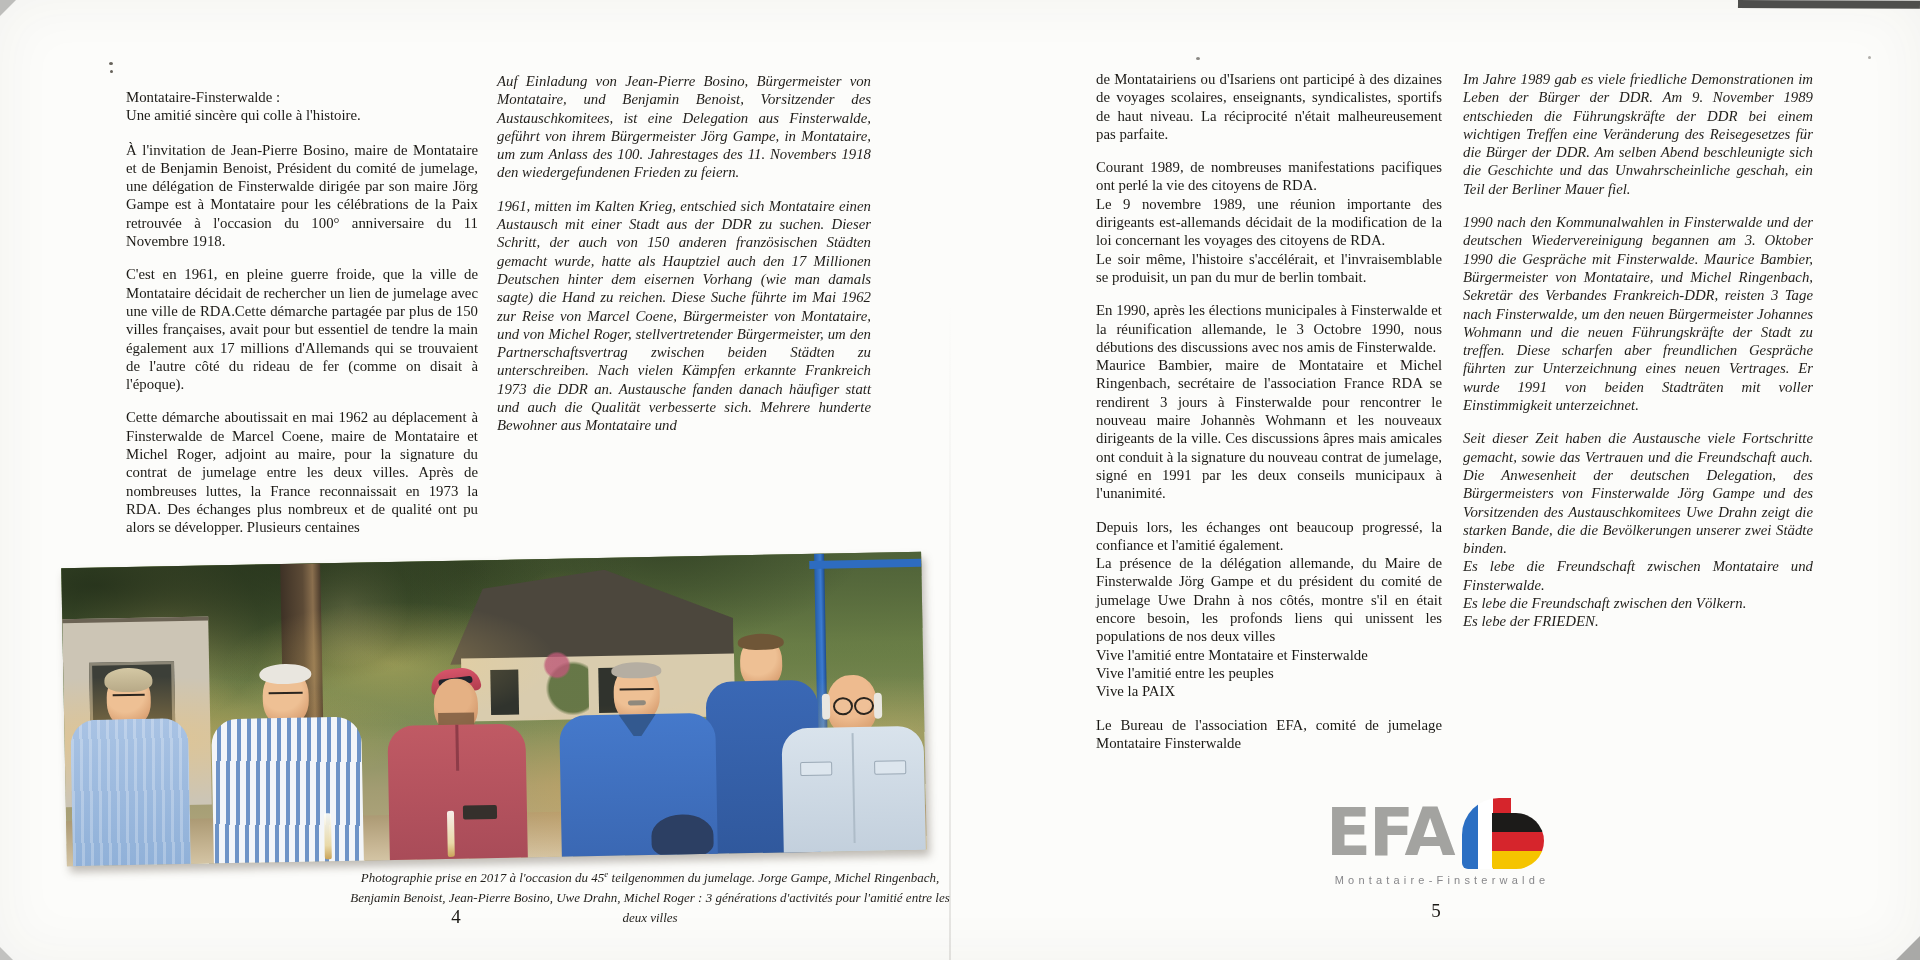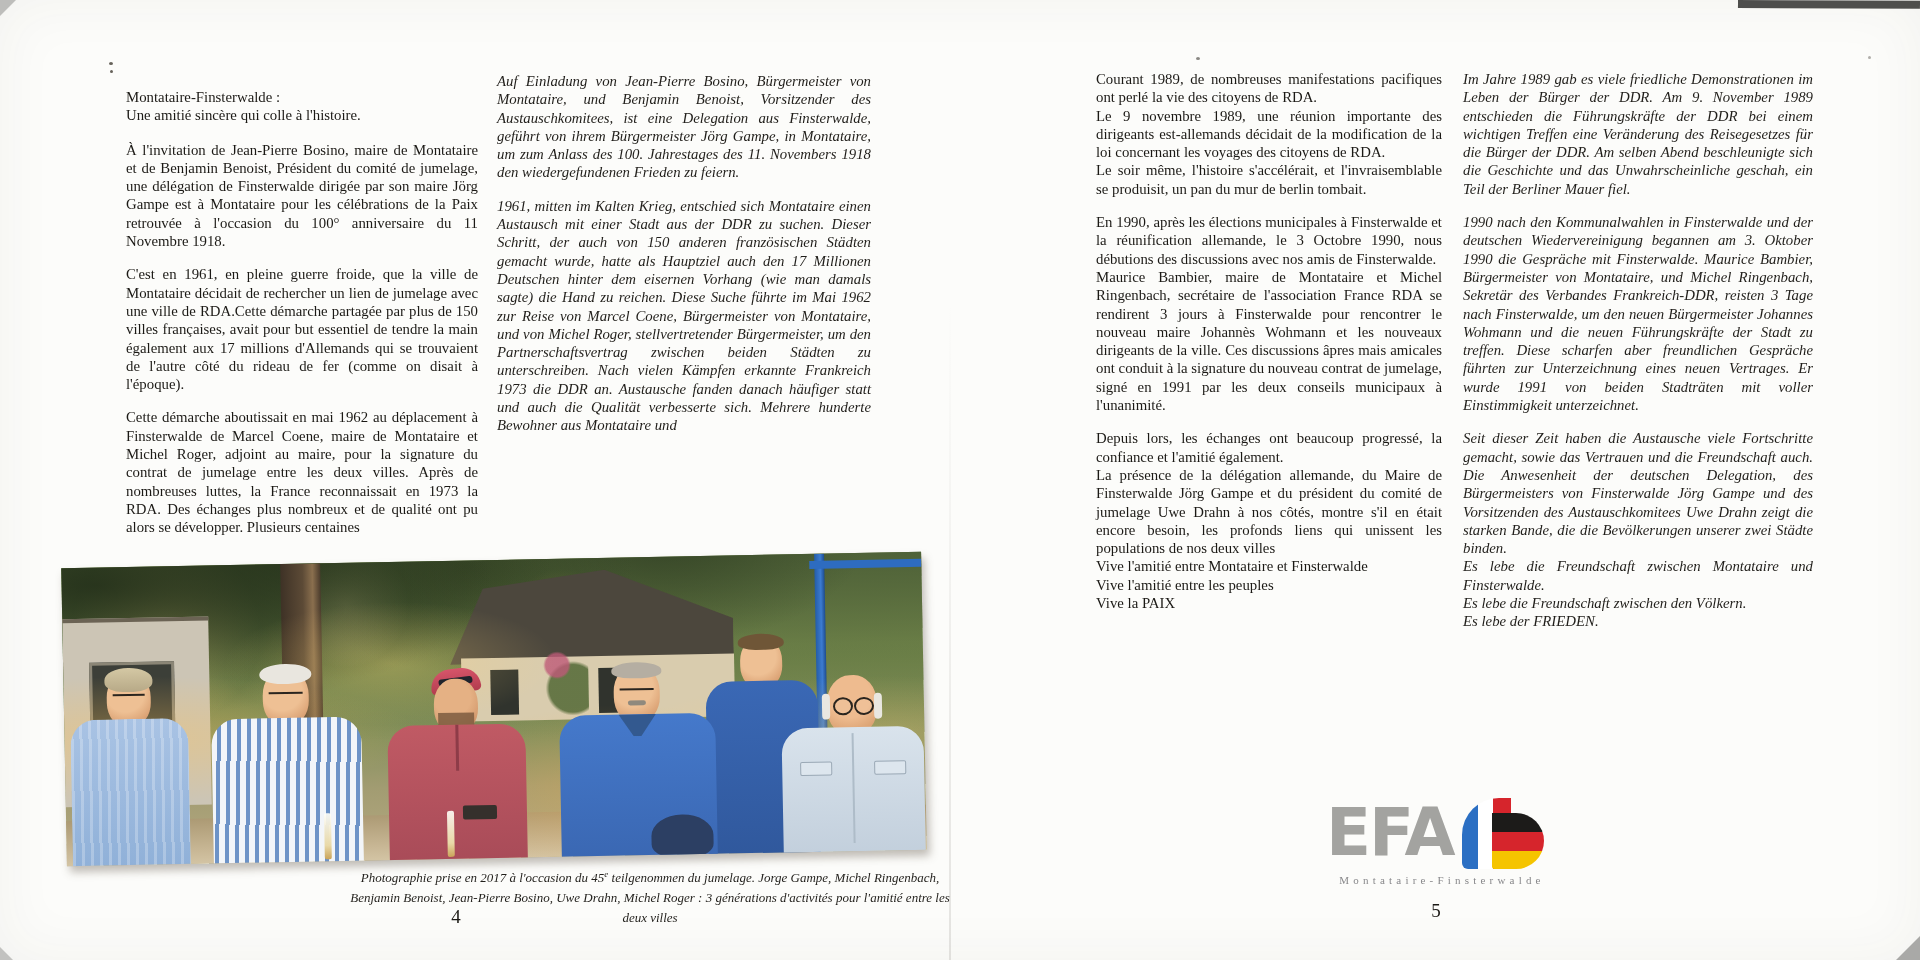--- a/index.html
+++ b/index.html
@@ -121,21 +121,21 @@
             letter-spacing:-2px;color:#a3a3a0;}
   #heart{position:relative;width:82px;height:72px;margin:2px 0 0 8px;}
   #heart .fr-lobe{position:absolute;left:0;top:0;width:49px;height:71px;
       background:linear-gradient(90deg,#2b6fc3 0 32%,#ffffff 32% 64%,#d6252c 64% 100%);
       border-radius:37px 0 0 6px;}
   #heart .hump{position:absolute;left:32px;top:0;width:17px;height:18px;background:#d6252c;
       border-radius:10px 10px 0 0;}
   #heart .de-lobe{position:absolute;left:30px;top:15px;width:52px;height:56px;
       background:linear-gradient(180deg,#1c1b19 0 34%,#d6252c 34% 67%,#f5c400 67% 100%);
       border-radius:0 30px 30px 3px;}
-  #logo-subtitle{margin-top:4px;text-align:center;font-family:Liberation Serif, serif;
+  #logo-subtitle{margin-top:4px;text-align:center;font-family:Liberation Sans, sans-serif;
       font-size:11px;letter-spacing:4.2px;color:#87878a;}
   
   .artifact{position:absolute;}
   #bar-tr{left:1738px;top:0;width:182px;height:8px;background:#4e4e4c;transform:rotate(.25deg);transform-origin:left top;}
   #corner-tl{left:0;top:0;width:0;height:0;border-top:16px solid #bdbdbb;border-right:16px solid transparent;}
   #corner-bl{left:0;bottom:0;width:0;height:0;border-bottom:13px solid #c2c2c0;border-right:13px solid transparent;}
   #corner-br{right:0;bottom:0;width:0;height:0;border-bottom:24px solid #a9a9a7;border-left:24px solid transparent;}
   .speck{position:absolute;background:#66625a;border-radius:50%;}
   #speck1a{left:109px;top:62px;width:4px;height:3px;}
   #speck1b{left:110px;top:70px;width:3px;height:3px;}
@@ -245,30 +245,32 @@
   </div>
 
   <div id="caption">
     <span>Photographie prise en 2017 à l'occasion du 45</span><sup>e</sup><span> teilgenommen du jumelage. Jorge Gampe, Michel Ringenbach,</span><br>
     <span>Benjamin Benoist, Jean-Pierre Bosino, Uwe Drahn, Michel Roger : 3 générations d'activités pour l'amitié entre les deux villes</span>
   </div>
   <div class="pagenum" id="pagenum-4">4</div>
 
   <div id="col-fr-right" class="col" lang="fr">
     <div>
+        <p>de Montatairiens ou d'Isariens ont participé à des dizaines de voyages scolaires, enseignants, syndicalistes, sportifs de haut niveau. La réciprocité n'était malheureusement pas parfaite.</p>
         <p>Courant 1989, de nombreuses manifestations pacifiques ont perlé la vie des citoyens de RDA.
 Le 9 novembre 1989, une réunion importante des dirigeants est-allemands décidait de la modification de la loi concernant les voyages des citoyens de RDA.
 Le soir même, l'histoire s'accélérait, et l'invraisemblable se produisit, un pan du mur de berlin tombait.</p>
         <p>En 1990, après les élections municipales à Finsterwalde et la réunification allemande, le 3 Octobre 1990, nous débutions des discussions avec nos amis de Finsterwalde.
 Maurice Bambier, maire de Montataire et Michel Ringenbach, secrétaire de l'association France RDA se rendirent 3 jours à Finsterwalde pour rencontrer le nouveau maire Johannès Wohmann et les nouveaux dirigeants de la ville. Ces discussions âpres mais amicales ont conduit à la signature du nouveau contrat de jumelage, signé en 1991 par les deux conseils municipaux à l'unanimité.</p>
         <p>Depuis lors, les échanges ont beaucoup progressé, la confiance et l'amitié également.
 La présence de la délégation allemande, du Maire de Finsterwalde Jörg Gampe et du président du comité de jumelage Uwe Drahn à nos côtés, montre s'il en était encore besoin, les profonds liens qui unissent les populations de nos deux villes
 Vive l'amitié entre Montataire et Finsterwalde
 Vive l'amitié entre les peuples
 Vive la PAIX</p>
+        <p>Le Bureau de l'association EFA, comité de jumelage Montataire Finsterwalde</p>
       </div>
   </div>
 
   <div id="col-de-right" class="col german" lang="de">
     <div>
         <p>Im Jahre 1989 gab es viele friedliche Demonstrationen im Leben der Bürger der DDR. Am 9. November 1989 entschieden die Führungskräfte der DDR bei einem wichtigen Treffen eine Veränderung des Reisegesetzes für die Bürger der DDR. Am selben Abend beschleunigte sich die Geschichte und das Unwahrscheinliche geschah, ein Teil der Berliner Mauer fiel.</p>
         <p>1990 nach den Kommunalwahlen in Finsterwalde und der deutschen Wiedervereinigung begannen am 3. Oktober 1990 die Gespräche mit Finsterwalde. Maurice Bambier, Bürgermeister von Montataire, und Michel Ringenbach, Sekretär des Verbandes Frankreich-DDR, reisten 3 Tage nach Finsterwalde, um den neuen Bürgermeister Johannes Wohmann und die neuen Führungskräfte der Stadt zu treffen. Diese scharfen aber freundlichen Gespräche führten zur Unterzeichnung eines neuen Vertrages. Er wurde 1991 von beiden Stadträten mit voller Einstimmigkeit unterzeichnet.</p>
         <p>Seit dieser Zeit haben die Austausche viele Fortschritte gemacht, sowie das Vertrauen und die Freundschaft auch. Die Anwesenheit der deutschen Delegation, des Bürgermeisters von Finsterwalde Jörg Gampe und des Vorsitzenden des Austauschkomitees Uwe Drahn zeigt die starken Bande, die die Bevölkerungen unserer zwei Städte binden.
 Es lebe die Freundschaft zwischen Montataire und Finsterwalde.
 Es lebe die Freundschaft zwischen den Völkern.

